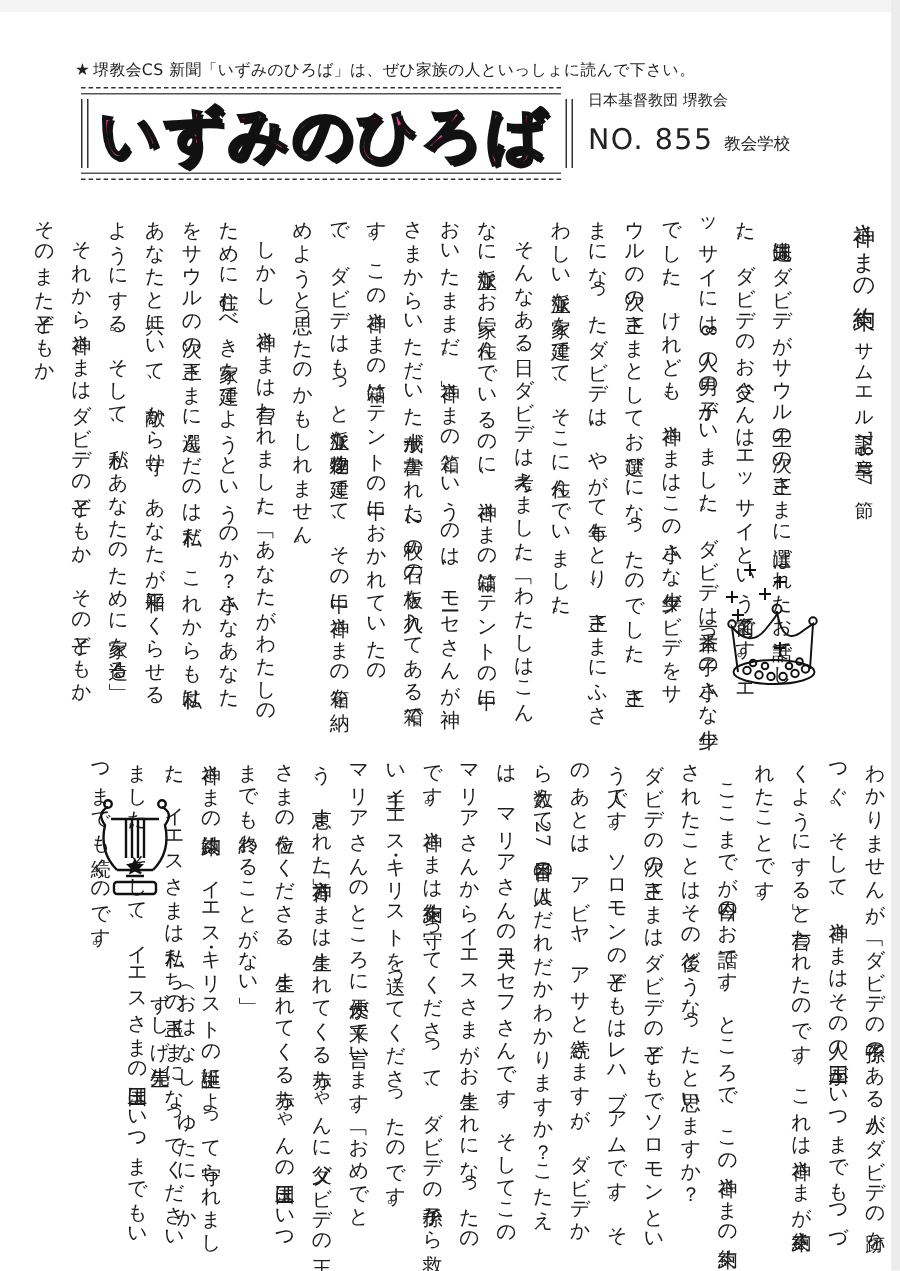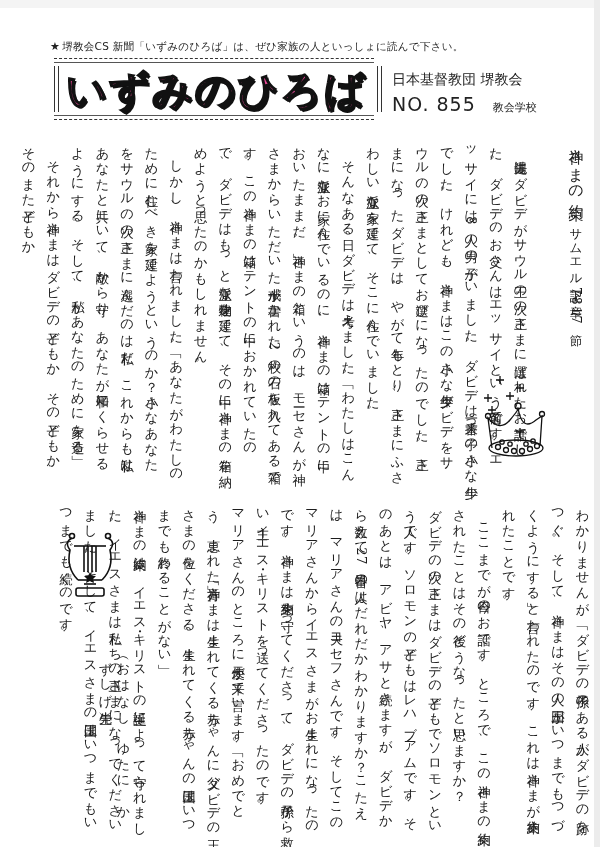--- a/index.html
+++ b/index.html
@@ -35,23 +35,23 @@
     font-family: "DejaVu Sans", sans-serif; font-weight: bold; font-size: 40px; line-height: 48px;
     color: #ec4899; letter-spacing: 2px;
     -webkit-text-stroke: 1.6px #111;
     text-shadow: 2px 2px 0 #111;
     white-space: nowrap;
   }
 
   .issue { position: absolute; left: 392px; top: 57px; width: 200px; font-family: "DejaVu Sans", sans-serif; color: #222; }
   .issue .date { font-size: 13px; height: 20px; }
   .issue .date b { font-family: "DejaVu Serif", serif; font-size: 15px; }
-  .issue .org { font-size: 14px; height: 20px; margin-top: 14px; }
+  .issue .org { font-size: 10px; height: 20px; margin-top: 3px; }
   .issue .no { font-size: 19px; height: 26px; margin-top: 2px; letter-spacing: 1px; }
-  .issue .no small { font-size: 11px; letter-spacing: 0; margin-left: 17px; }
+  .issue .no small { font-size: 11px; letter-spacing: 0; margin-left: 7px; }
 
   
   .vtext {
     position: absolute; writing-mode: vertical-rl; -webkit-writing-mode: vertical-rl;
     font-family: "DejaVu Serif", "Liberation Serif", serif;
     font-size: 13.2px; line-height: 24.6px; letter-spacing: 0.5px; color: #1d1d1d;
   }
   .vtext p { margin: 0; }
   .vtext p.indent { text-indent: 1em; }
 

